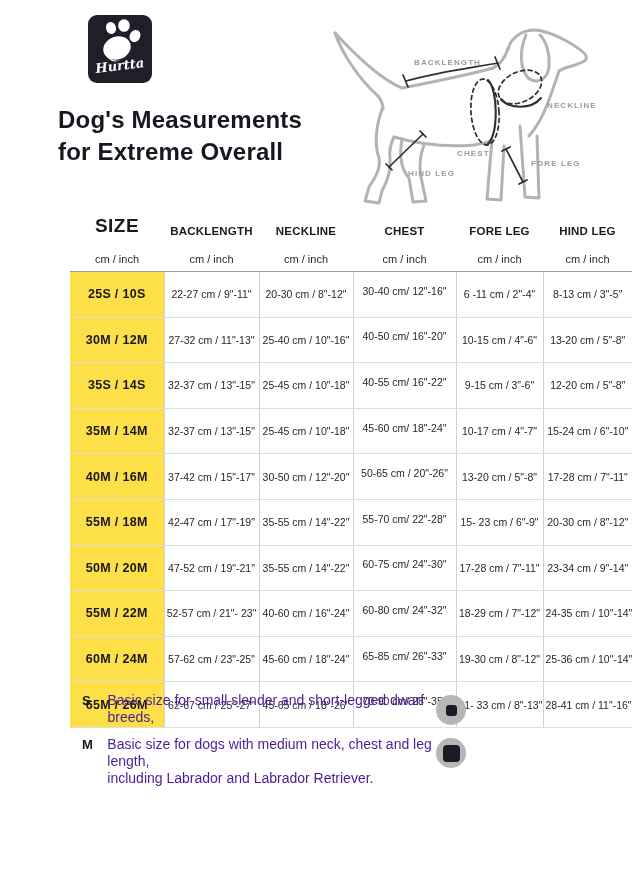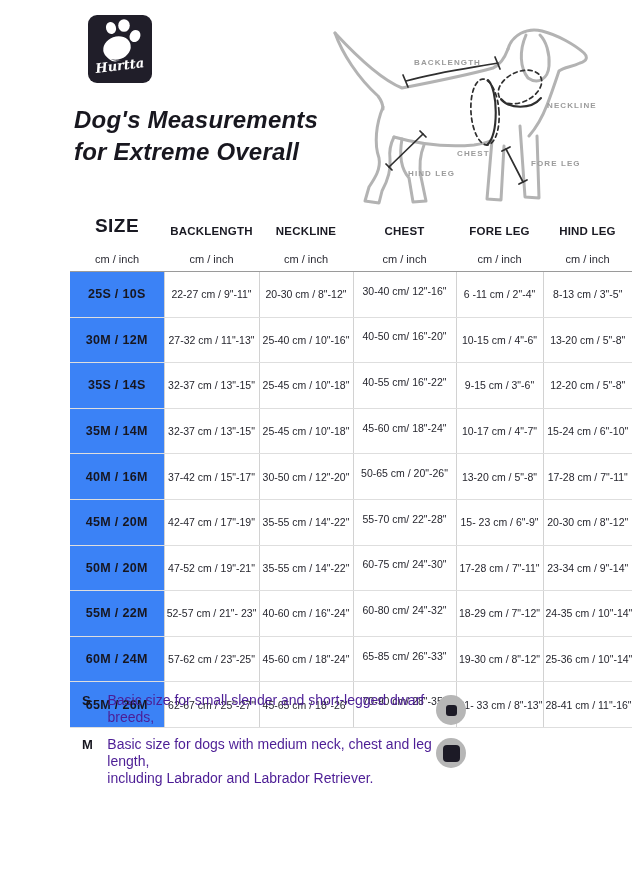--- a/index.html
+++ b/index.html
@@ -8,44 +8,44 @@
     background:#ffffff;
     font-family:"Liberation Sans", sans-serif;
     position:relative;
     color:#1c1b25;
     overflow:hidden;
   }
   
   .logo { position:absolute; left:88px; top:15px; width:64px; height:68px; }
   
   .page-title {
-    position:absolute; left:74px; top:104px;
+    position:absolute; left:58px; top:104px;
     font-size:24px; font-weight:800; line-height:32px;
-    color:#18171f; letter-spacing:0.2px;font-style:italic;
+    color:#18171f; letter-spacing:0.2px;
   }
   
   .diagram { position:absolute; left:330px; top:8px; width:302px; height:202px; }
   
   .size-table {
     position:absolute; left:70px; top:215px; width:562px;
     border-collapse:collapse; table-layout:fixed;
   }
   .size-table thead th { border-bottom:1px solid #9a9a9a; padding:0 0 6px 0; vertical-align:bottom; }
   .h-label { font-size:11.5px; font-weight:bold; color:#191922; letter-spacing:0.2px; }
   .h-label.big { font-size:19px; font-weight:800; letter-spacing:0.5px; }
   .h-unit { font-size:11px; font-weight:normal; color:#2a2a33; margin-top:16px; }
   .size-table tbody td {
     height:37.6px; text-align:center; vertical-align:middle;
     font-size:10.5px; color:#26262e;
     border-right:1px solid #d2d2d2; border-bottom:1px solid #dedede;
     padding:0 2px; white-space:nowrap; overflow:hidden;
   }
   .size-table tbody td:last-child { border-right:none; }
   .size-table td.c-size {
-    background:#3b82f6; font-size:12.5px; font-weight:bold;
+    background:#fde047; font-size:12.5px; font-weight:bold;
     letter-spacing:0.3px; color:#17161f;
   }
   .size-table td.c-chest { padding-bottom:7px; }
   
   .footnote { position:absolute; left:82px; width:360px; display:flex; }
   .footnote .fkey { width:28px; font-size:13px; font-weight:bold; color:#17161f; padding-top:1px; }
   .footnote .ftext { font-size:14px; line-height:17px; color:#4c1d95; }
   .fnote-icon { position:absolute; left:436px; width:30px; height:30px; border-radius:50%;
     display:flex; align-items:center; justify-content:center; }
   .fnote-icon .sq-small { width:11px; height:11px; border-radius:3px; }
@@ -186,21 +186,21 @@
     </tr>
     <tr>
       <td class="c-size">40M / 16M</td>
       <td>37-42 cm / 15"-17"</td>
       <td>30-50 cm / 12"-20"</td>
       <td class="c-chest">50-65 cm / 20"-26"</td>
       <td>13-20 cm / 5"-8"</td>
       <td>17-28 cm / 7"-11"</td>
     </tr>
     <tr>
-      <td class="c-size">45M / 20M</td>
+      <td class="c-size">55M / 18M</td>
       <td>42-47 cm / 17"-19"</td>
       <td>35-55 cm / 14"-22"</td>
       <td class="c-chest">55-70 cm/ 22"-28"</td>
       <td>15- 23 cm / 6"-9"</td>
       <td>20-30 cm / 8"-12"</td>
     </tr>
     <tr>
       <td class="c-size">50M / 20M</td>
       <td>47-52 cm / 19"-21"</td>
       <td>35-55 cm / 14"-22"</td>

